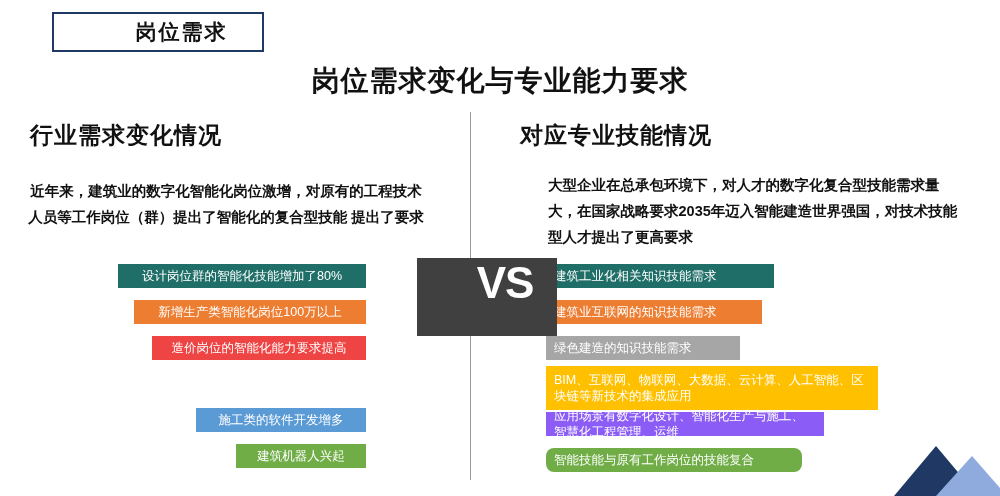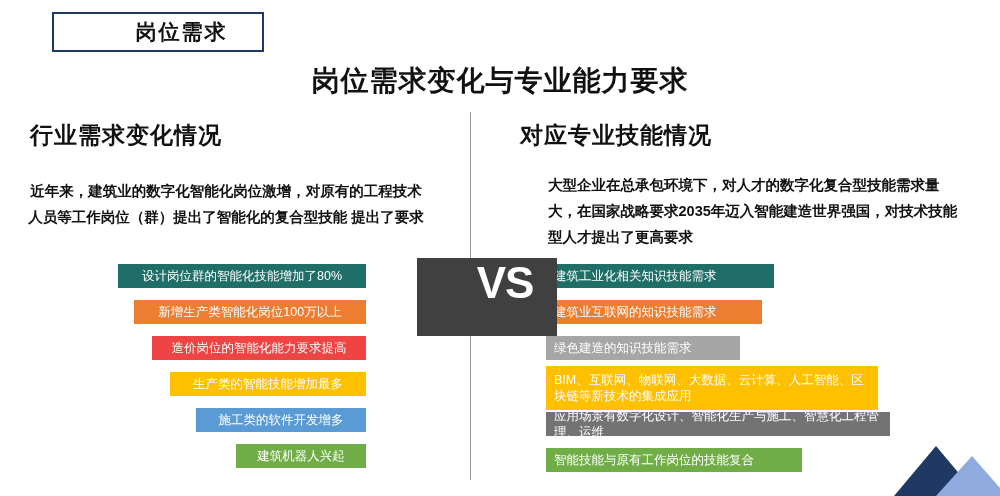--- a/index.html
+++ b/index.html
@@ -161,46 +161,43 @@
 
   <div class="bar center" style="left:118px; top:264px; width:248px; height:24px; background:#1f6f68;">
     <span>设计岗位群的智能化技能增加了80%</span>
   </div>
   <div class="bar center" style="left:134px; top:300px; width:232px; height:24px; background:#ed7d31;">
     <span>新增生产类智能化岗位100万以上</span>
   </div>
   <div class="bar center" style="left:152px; top:336px; width:214px; height:24px; background:#ef4444;">
     <span>造价岗位的智能化能力要求提高</span>
   </div>
-  <div class="bar center" style="left:170px; top:372px; width:196px; height:24px; background:#ffc000;">
-    <span>生产类的智能技能增加最多</span>
-  </div>
   <div class="bar center" style="left:196px; top:408px; width:170px; height:24px; background:#5b9bd5;">
     <span>施工类的软件开发增多</span>
   </div>
   <div class="bar center" style="left:236px; top:444px; width:130px; height:24px; background:#70ad47;">
     <span>建筑机器人兴起</span>
   </div>
 
   <div class="bar leftal" style="left:546px; top:264px; width:228px; height:24px; background:#1f6f68;">
     <span>建筑工业化相关知识技能需求</span>
   </div>
   <div class="bar leftal" style="left:546px; top:300px; width:216px; height:24px; background:#ed7d31;">
     <span>建筑业互联网的知识技能需求</span>
   </div>
   <div class="bar leftal" style="left:546px; top:336px; width:194px; height:24px; background:#a6a6a6;">
     <span>绿色建造的知识技能需求</span>
   </div>
   <div class="bar leftal" style="left:546px; top:366px; width:332px; height:44px; background:#ffc000;">
     <span>BIM、互联网、物联网、大数据、云计算、人工智能、区块链等新技术的集成应用</span>
   </div>
-  <div class="bar leftal" style="left:546px; top:412px; width:344px; height:24px; background:#737373;">
+  <div class="bar leftal" style="left:546px; top:412px; width:278px; height:24px; background:#8b5cf6;">
     <span>应用场景有数字化设计、智能化生产与施工、智慧化工程管理、运维</span>
   </div>
-  <div class="bar leftal" style="left:546px; top:448px; width:256px; height:24px; background:#70ad47;">
+  <div class="bar leftal" style="left:546px; top:448px; width:256px; height:24px; background:#70ad47;border-radius:8px;">
     <span>智能技能与原有工作岗位的技能复合</span>
   </div>
 
   <div class="vs-badge">
     <span class="vs-text">VS</span>
   </div>
 
   <div class="deco">
     <svg width="120" height="80" viewBox="0 0 120 80" xmlns="http://www.w3.org/2000/svg">
       <polygon points="14,80 56,30 98,80" fill="#1f3864"></polygon>

